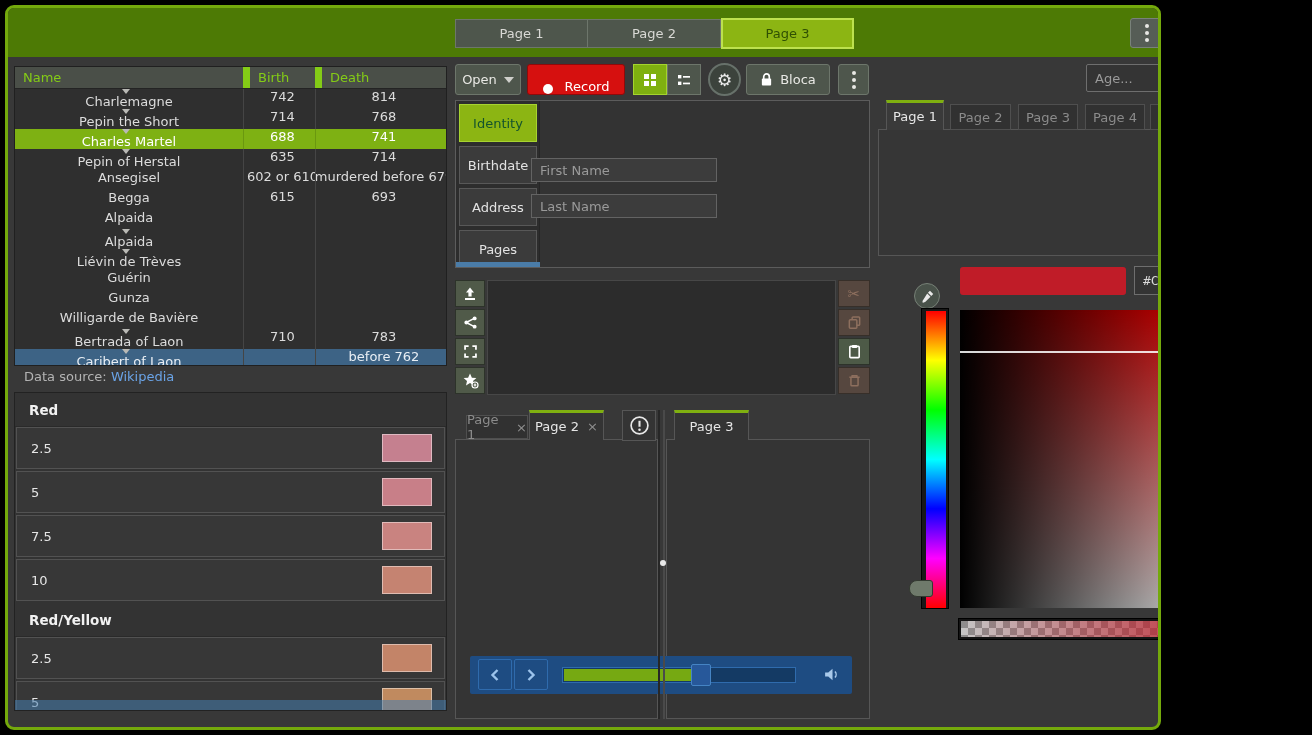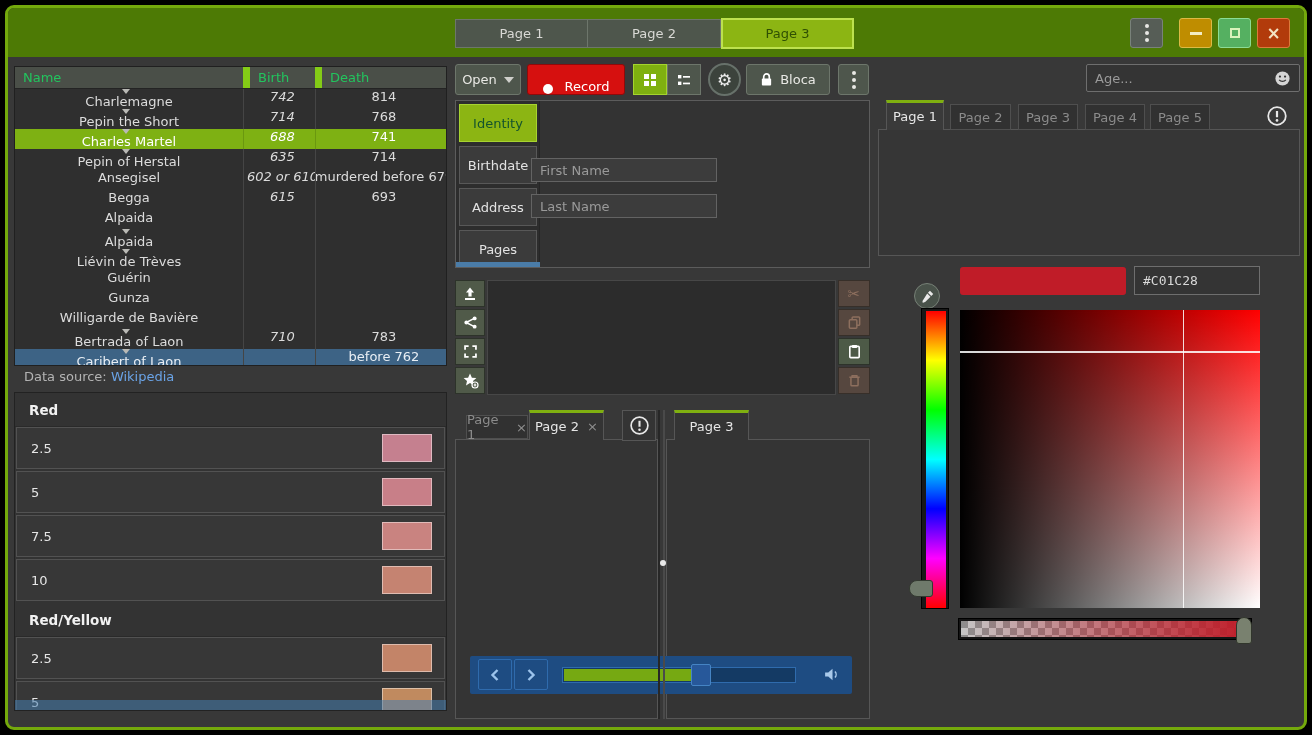--- a/index.html
+++ b/index.html
@@ -1,18 +1,18 @@
 <!DOCTYPE html>
 <html><head>
 <meta charset="utf-8">
 <style>
   * { box-sizing: border-box; margin: 0; padding: 0; }
   body { margin:0; background:#000; font-family:"DejaVu Sans","Liberation Sans",sans-serif; }
   .stage { position:relative; width:1312px; height:735px; background:#000; overflow:hidden; }
-  .frame { position:absolute; left:5px; top:5px; width:1302px; height:725px;
+  .frame { position:absolute; left:5px; top:5px; width:1156px; height:725px;
            border:3px solid #74a90c; border-radius:9px; background:#383838; overflow:hidden; }
   .abs { position:absolute; }
 
   
   .titlebar { position:absolute; left:0; top:0; width:100%; height:49px; background:#4d7a05; }
   .t-tabs { position:absolute; left:447px; top:11px; display:flex; }
   .t-tab { width:133px; height:29px; background:#4e564c; border:1px solid #6d766b;
            color:#d9d9d5; font-size:13px; display:flex; align-items:center; justify-content:center; }
   .t-tab + .t-tab { border-left:none; }
   .t-tab.active { background:#8cb513; border:2px solid #bde14e; color:#2f5003; height:31px; margin-top:-1px; }
@@ -26,28 +26,28 @@
   .win-min { left:1171px; background:#bf8d00; border:1px solid #dcba45; }
   .min-glyph { width:12px; height:3px; background:#f3ecc3; }
   .win-max { left:1210px; background:#55b061; border:1px solid #8bdc95; }
   .max-glyph { width:10px; height:10px; border:2px solid #d9f3bc; }
   .win-close { left:1249px; background:#b23b0b; border:1px solid #dc7a3b; }
   .close-glyph { color:#f3e3c3; font-size:17px; font-weight:bold; line-height:1; }
 
   
   .tree { left:6px; top:58px; width:433px; height:300px; background:#2f2f2f;
           border:1px solid #202020; overflow:hidden; font-size:13px; color:#dcdcdc; }
-  .thead { display:flex; height:22px; background:#4a4f48; color:#22c55e; border-bottom:1px solid #242424; }
+  .thead { display:flex; height:22px; background:#4a4f48; color:#84cc16; border-bottom:1px solid #242424; }
   .th { display:flex; align-items:center; padding-left:8px; }
   .th + .th { border-left:7px solid #84cc16; }
   .th.c1 { width:228px; } .th.c2 { width:72px; } .th.c3 { flex:1; }
   .trow { display:flex; height:20px; align-items:stretch; }
   .tc { display:flex; align-items:center; white-space:nowrap; overflow:hidden;flex-direction:column; }
   .tc.name { width:228px; } 
-  .tc.birth { width:72px; border-left:1px solid #454545; padding-left:6px;font-style:italic; }
+  .tc.birth { width:72px; border-left:1px solid #454545; padding-left:6px; }
   .tc.death { flex:1; border-left:1px solid #454545; padding-left:6px; }
   .ind { display:inline-block; height:1px; }
   .exp { width:14px; display:flex; align-items:center; justify-content:flex-start; }
   .exp::before { content:""; border-left:4px solid transparent; border-right:4px solid transparent;
                  border-top:5px solid #b9b9b5; }
   .noexp { width:14px; }
   .trow.sel-green { background:#7eb113; color:#ffffff; }
   .trow.sel-green .tc { border-left-color:#6a980f; }
   .trow.sel-blue { background:#3d6385; color:#e8eef4; }
   .src-line { left:16px; top:361px; font-size:13px; color:#b3b3b3; }

